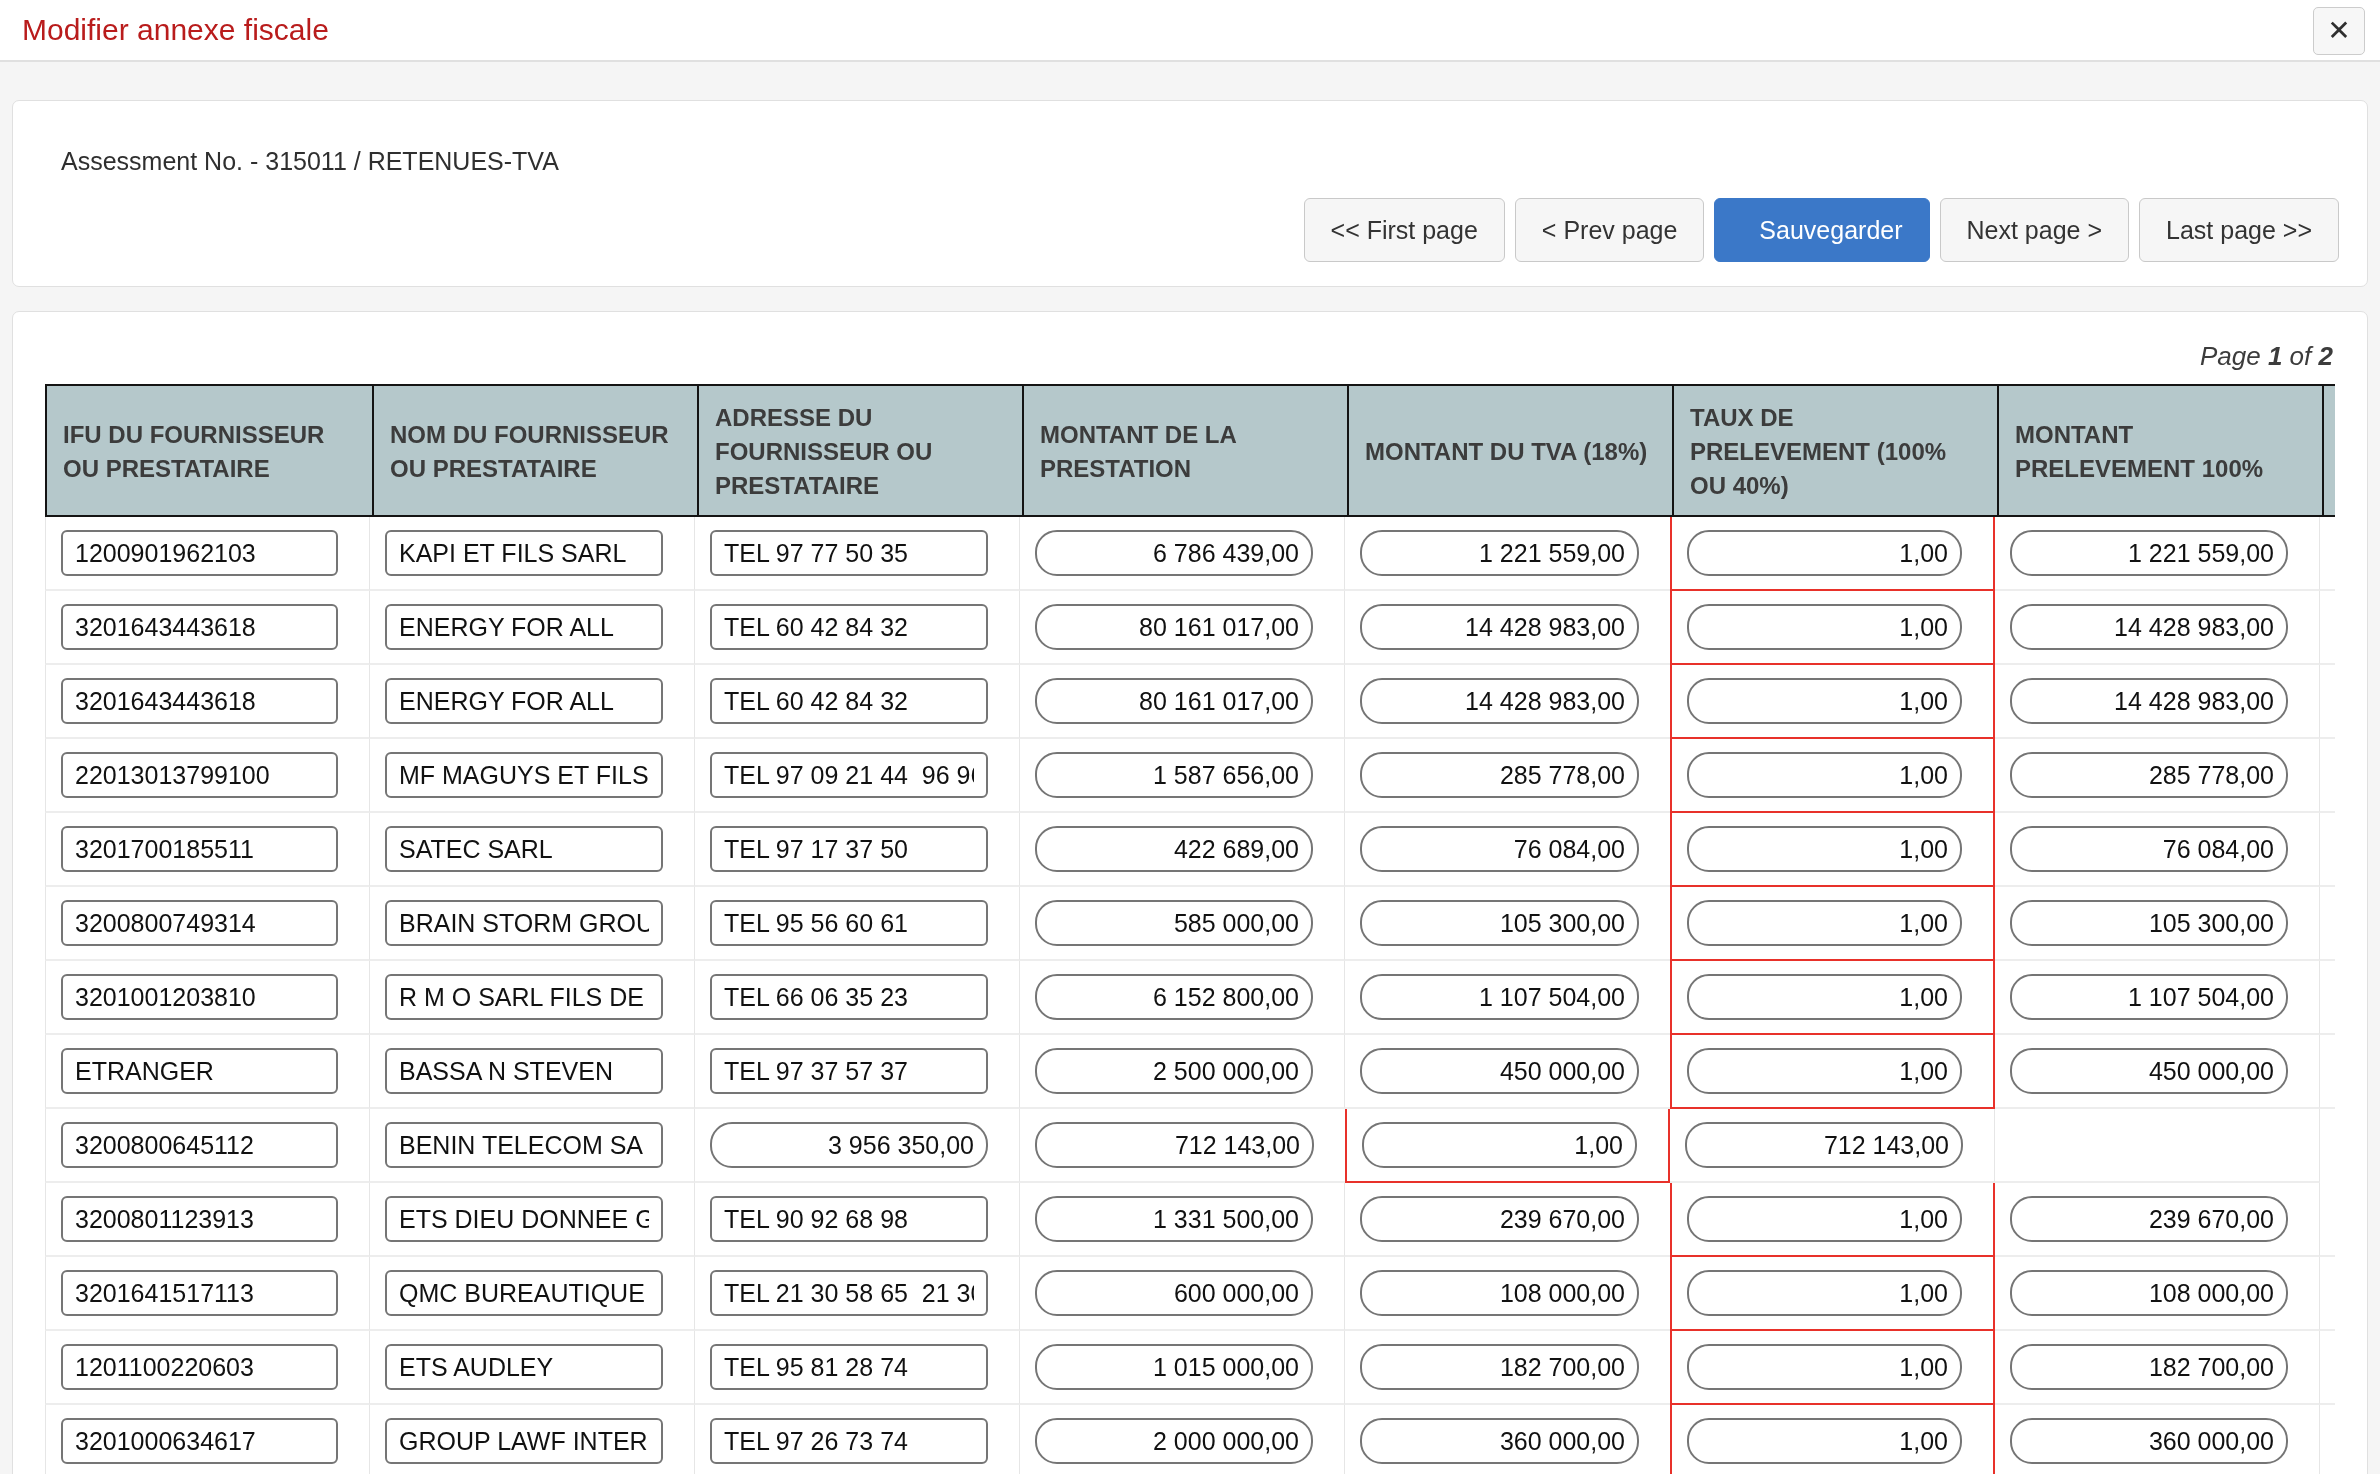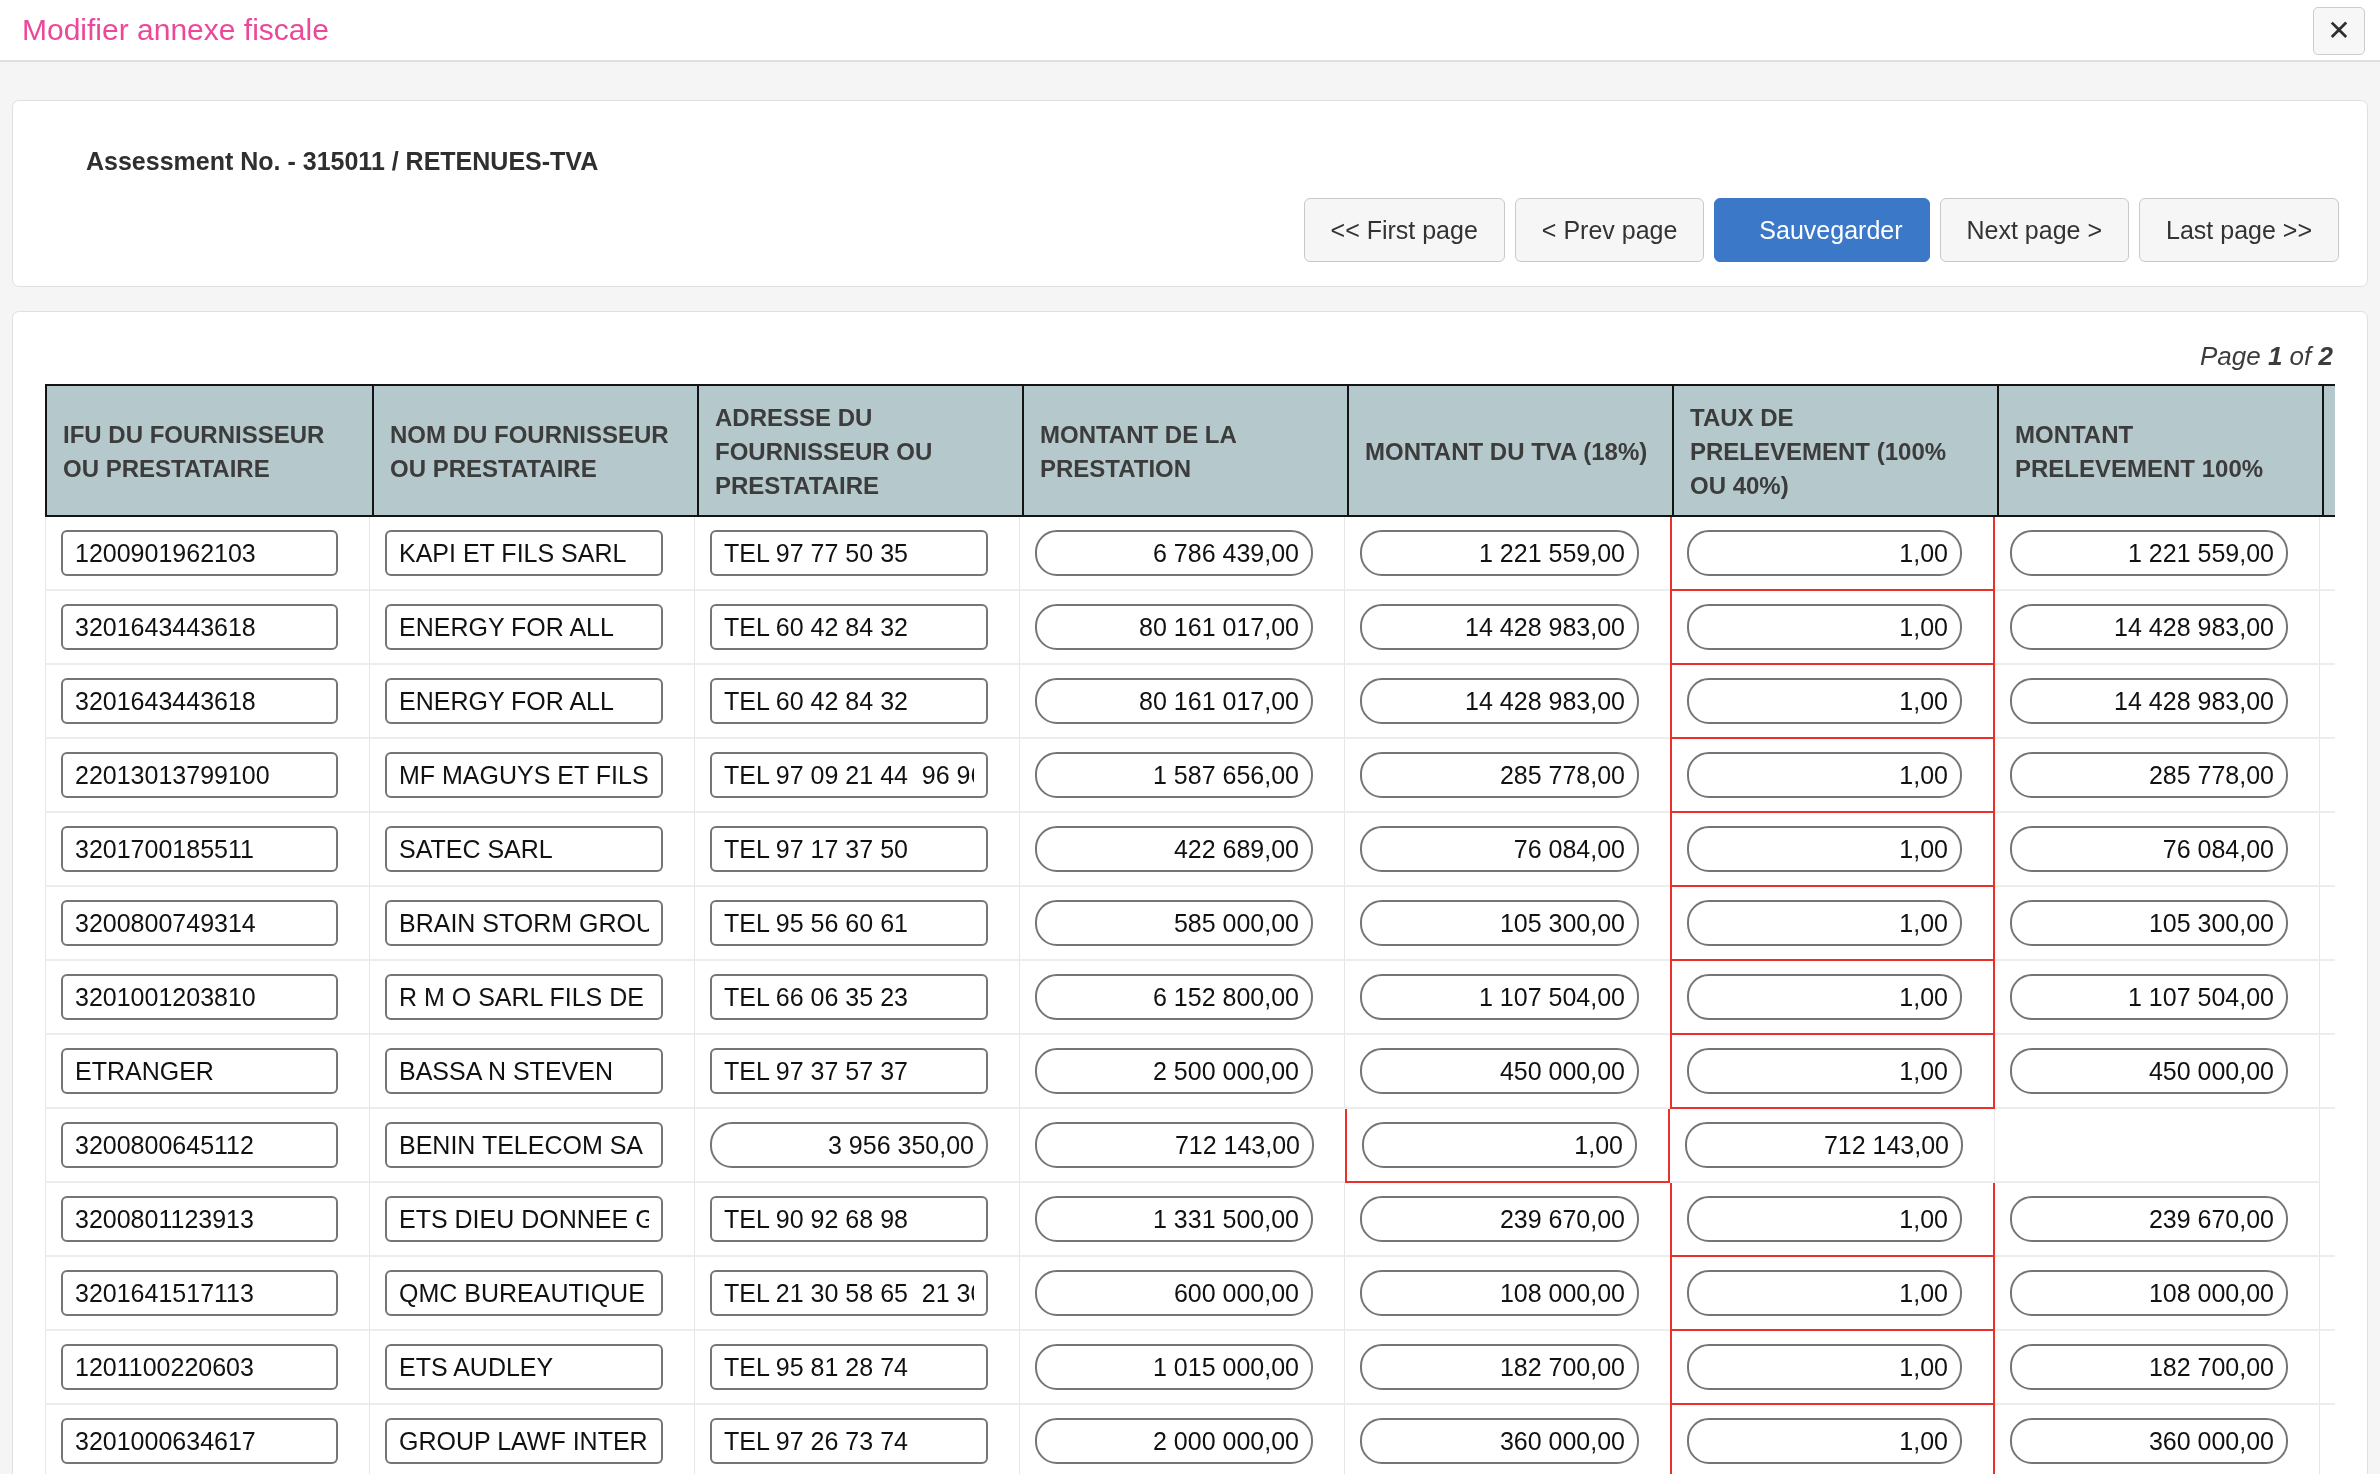--- a/index.html
+++ b/index.html
@@ -20,35 +20,35 @@
     font-family: "Liberation Sans", sans-serif;
     color: var(--text-dark);
   }
   
   .topbar {
     position: relative;
     height: 62px; background: #ffffff;
     border-bottom: 2px solid var(--panel-border);
     display: flex; align-items: center;
   }
-  .topbar-title { font-size: 30px; color: #ec4899; padding-left: 22px; font-weight: 400; }
+  .topbar-title { font-size: 30px; color: #b91c1c; padding-left: 22px; font-weight: 400; }
   .close-btn {
     position: absolute; top: 7px; right: 15px;
     width: 52px; height: 48px;
     background: #f7f7f7; border: 1px solid #cccccc; border-radius: 5px;
     font-size: 28px; line-height: 44px; text-align: center; color: #2f2f2f;
     cursor: pointer;
   }
   
   .panel {
     background: #ffffff; border: 1px solid var(--panel-border); border-radius: 7px;
     margin: 0 12px;
   }
   .panel-head { margin-top: 38px; padding: 46px 28px 24px 48px; }
-  .assessment-heading { font-size: 25px; font-weight: bold; color: #2f2f2f; margin-left: 25px; }
+  .assessment-heading { font-size: 25px; font-weight: normal; color: #2f2f2f; }
   .btn-row { display: flex; justify-content: flex-end; gap: 10px; margin-top: 22px; }
   .btn {
     height: 64px; padding: 0 26px;
     background: #f6f6f6; border: 1px solid #c9c9c9; border-radius: 6px;
     font-size: 25px; color: #333333; font-family: "Liberation Sans", sans-serif;
     cursor: pointer; white-space: nowrap;
   }
   .btn-primary { background: var(--accent-blue); border-color: var(--accent-blue); color: #ffffff; padding-left: 44px; }
   
   .panel-table { margin-top: 24px; padding: 18px 32px 0 32px; height: 1200px; }

